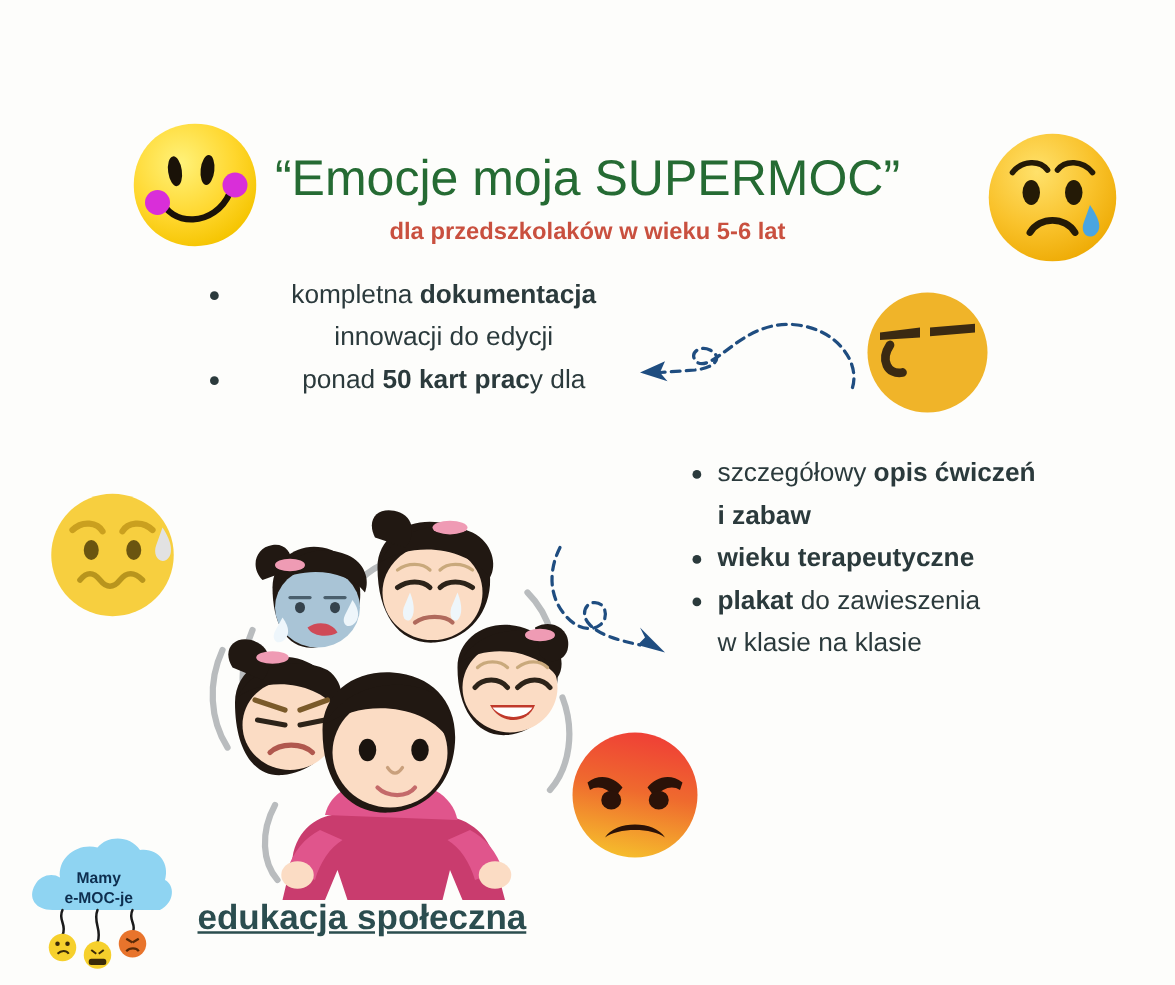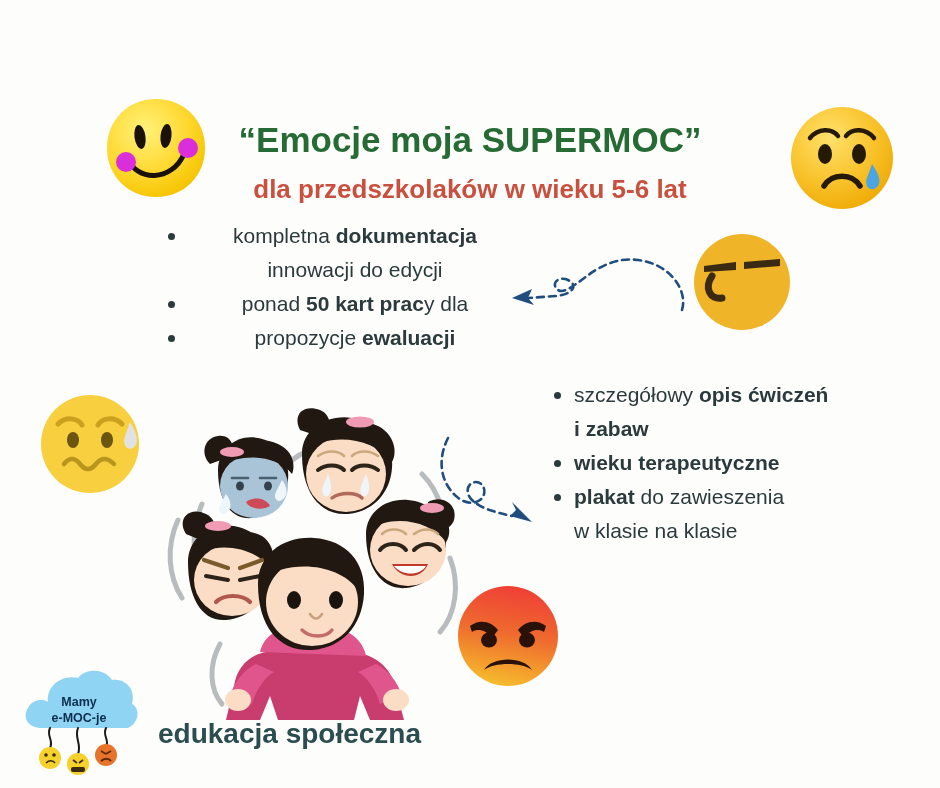--- a/index.html
+++ b/index.html
@@ -15,27 +15,27 @@
   
   .title-line1{
     position:absolute;left:0;top:52px;width:940px;
     text-align:center;
     font-size:41px;font-weight:bold;line-height:1.05;
     color:#256b33;letter-spacing:-0.2px;
   }
   .title-line2{
     position:absolute;left:0;top:122px;width:940px;
     text-align:center;
-    font-size:35px;font-weight:bold;line-height:1.05;
+    font-size:40px;font-weight:normal;line-height:1.05;
     color:#256b33;
   }
   .subtitle{
     position:absolute;left:0;top:176px;width:940px;
     text-align:center;
-    font-size:26px;font-weight:bold;line-height:1.05;
+    font-size:19px;font-weight:bold;line-height:1.05;
     color:#c9503f;
   }
 
   
   ul.blist{list-style:none;margin:0;padding:0;}
   ul.blist li{
     position:relative;
     padding-left:26px;
     color:#2b3a3c;
     font-size:21px;
@@ -45,27 +45,27 @@
     content:"";
     position:absolute;left:6px;top:14px;
     width:7px;height:7px;border-radius:50%;
     background:#2b3a3c;
   }
   ul.blist li .sub{display:block;padding-left:0;}
   ul.blist li .sub::before{display:none;}
   b{font-weight:bold;}
 
   .list-left{position:absolute;left:162px;top:219px;width:360px;text-align:center;}
-  .list-right{position:absolute;left:548px;top:378px;width:375px;}
+  .list-right{position:absolute;left:548px;top:362px;width:375px;}
   .list-right li{font-size:21px;line-height:1.72;}
 
   
   .caption{
     position:absolute;left:158px;top:718px;
-    font-size:28px;font-weight:bold;color:#2b4d4f;
+    font-size:28px;font-weight:bold;color:#2b4d4f;text-decoration:underline;
   }
 
   
   .emo{position:absolute;border-radius:50%;}
   .emo svg{display:block;}
 
   
   #emo-smiley{left:104px;top:96px;width:104px;height:104px;}
   
   #emo-cry{left:788px;top:104px;width:108px;height:108px;}
@@ -95,23 +95,20 @@
   <div class="title-line2">“Emocje moja SUPERMOC”</div>
   <div class="subtitle">dla  przedszkolaków w wieku 5-6 lat</div>
 
   <ul class="blist list-left">
     <li>
       <span>kompletna </span><b>dokumentacja</b><span></span>
       <span class="sub">innowacji  do edycji</span>
     </li>
     <li>
       <span>ponad </span><b>50 kart prac</b><span>y dla</span>
-    </li>
-    <li>
-      <span>propozycje </span><b>ewaluacji</b><span></span>
     </li>
   </ul>
 
   <ul class="blist list-right">
     <li>
       <span>szczegółowy </span><b>opis ćwiczeń</b>
       <b class="sub">i zabaw</b>
     </li>
     <li>
       <b>wieku terapeutyczne</b>

